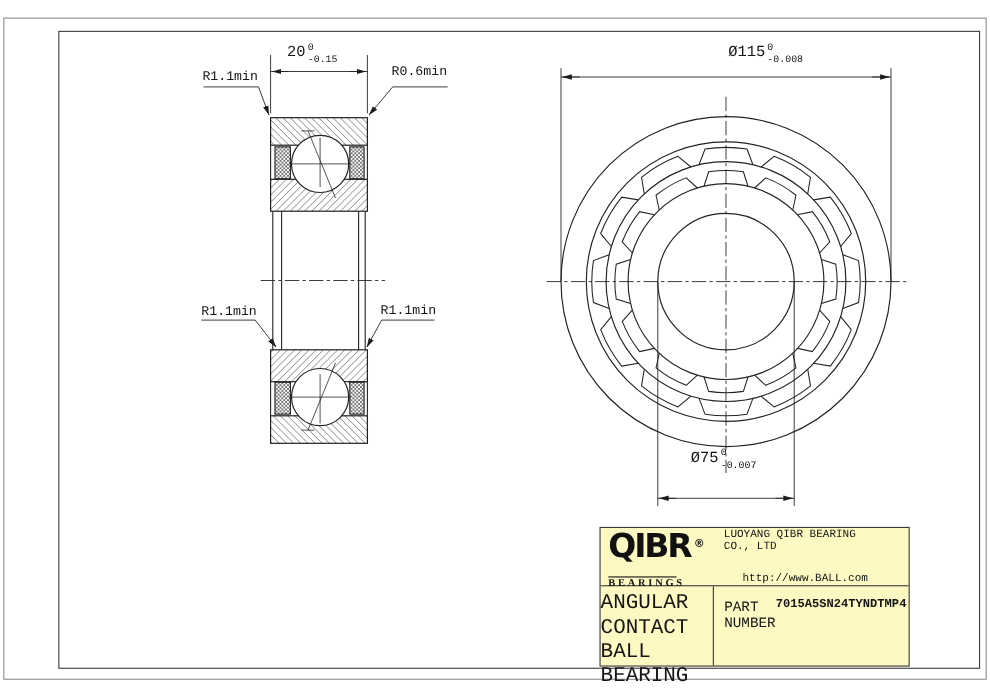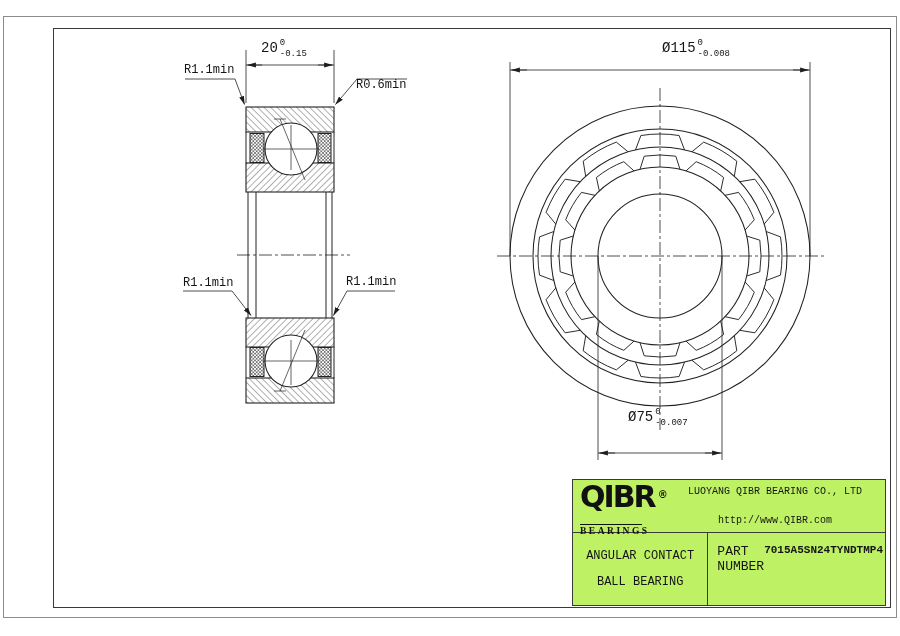--- a/index.html
+++ b/index.html
@@ -13,36 +13,36 @@
 
   
   .dim-text{position:absolute;display:flex;align-items:center;white-space:nowrap;
             font-size:14px;line-height:1;}
   .dim-val{letter-spacing:0;}
   .tol{display:inline-flex;flex-direction:column;font-size:9px;line-height:1.2;
        margin-left:2px;transform:translateY(1px);}
   .r-label{position:absolute;font-size:12px;line-height:1;white-space:nowrap;text-align:center;}
 
   
-  .titleblock{position:absolute;left:572px;top:479px;width:314px;height:127px;
-              border:1.4px solid #3a3a3a;box-sizing:border-box;background:#bef264;}
+  .titleblock{position:absolute;left:545px;top:479px;width:282px;height:127px;
+              border:1.4px solid #3a3a3a;box-sizing:border-box;background:#fef9c3;}
   .tb-row1{display:flex;height:53px;border-bottom:1.4px solid #3a3a3a;box-sizing:border-box;}
   .tb-logo{width:112px;padding:3px 0 0 7px;box-sizing:border-box;}
   .logo-line{font-family:"DejaVu Sans","Liberation Sans",sans-serif;font-weight:bold;
              font-size:30px;line-height:28px;letter-spacing:-2px;color:#111;}
   .logo-reg{font-size:10px;vertical-align:top;letter-spacing:0;position:relative;top:-2px;left:3px;}
   .logo-sub{font-family:Liberation Serif, serif;font-weight:bold;
             font-size:9.5px;letter-spacing:2.5px;color:#111;border-top:1.6px solid #111;
             width:62px;padding-top:1px;margin-top:13px;text-align:center;}
   .tb-company{flex:1;display:flex;flex-direction:column;justify-content:center;
               align-items:center;gap:18px;font-size:10px;line-height:1.1;padding-right:20px;}
   .tb-row2{display:flex;height:72px;box-sizing:border-box;}
   .tb-product{width:183px;border-right:1.4px solid #3a3a3a;box-sizing:border-box;
               display:flex;flex-direction:column;justify-content:space-evenly;
-              align-items:center;font-size:12px;padding:4px 0;}
+              align-items:center;font-size:19px;padding:4px 0;}
   .tb-part{flex:1;display:flex;flex-direction:row;justify-content:space-between;
            padding:11px 2px 8px 9px;box-sizing:border-box;font-size:13px;}
   .tb-part .part-no{font-size:11px;font-weight:bold;}
 </style>
 </head>
 <body>
 
 <div class="sheet">
   <div class="outer-frame"></div>
   <div class="inner-border"></div>
@@ -198,33 +198,33 @@
   </div>
   <div class="dim-text" style="left:628px;top:406px;">
     <span class="dim-val">Ø75</span>
     <span class="tol">
       <span>0</span>
       <span>-0.007</span>
     </span>
   </div>
 
   <div class="r-label" style="left:184px;top:64px;">R1.1min</div>
-  <div class="r-label" style="left:356px;top:79px;">R0.6min</div>
+  <div class="r-label" style="left:356px;top:59px;">R0.6min</div>
   <div class="r-label" style="left:183px;top:277px;">R1.1min</div>
   <div class="r-label" style="left:346px;top:276px;">R1.1min</div>
 
   <div class="titleblock">
     <div class="tb-row1">
       <div class="tb-logo">
         <div class="logo-line"><span>QIBR</span><span class="logo-reg">®</span></div>
         <div class="logo-sub">BEARINGS</div>
       </div>
       <div class="tb-company">
         <div>LUOYANG QIBR BEARING CO., LTD</div>
-        <div>http://www.QIBR.com</div>
+        <div>http://www.BALL.com</div>
       </div>
     </div>
     <div class="tb-row2">
       <div class="tb-product">
         <div>ANGULAR CONTACT</div>
         <div>BALL BEARING</div>
       </div>
       <div class="tb-part">
         <div>PART NUMBER</div>
         <div class="part-no">7015A5SN24TYNDTMP4</div>

